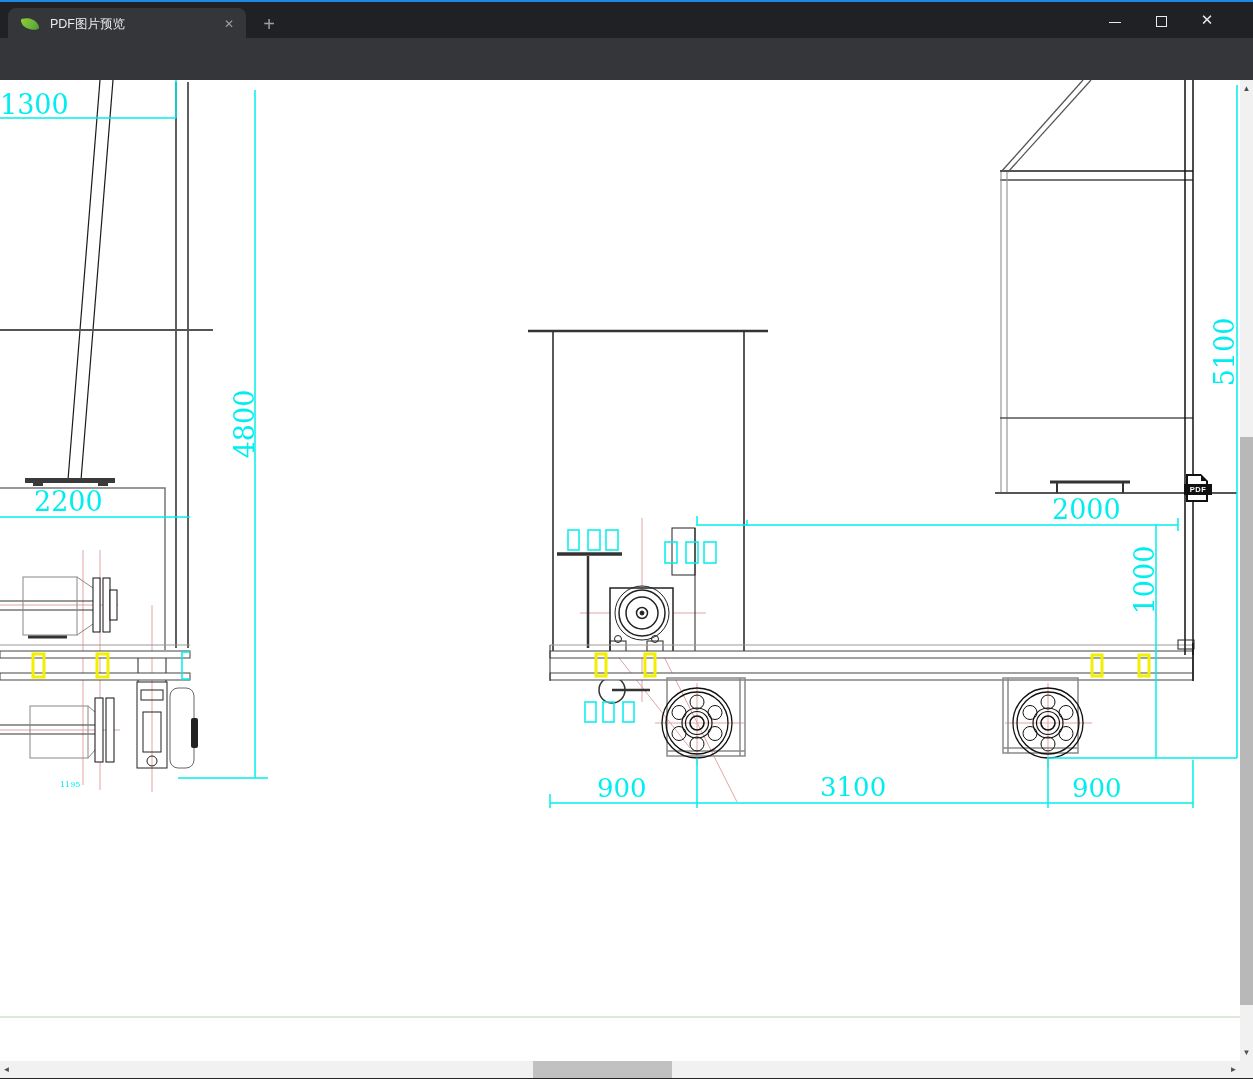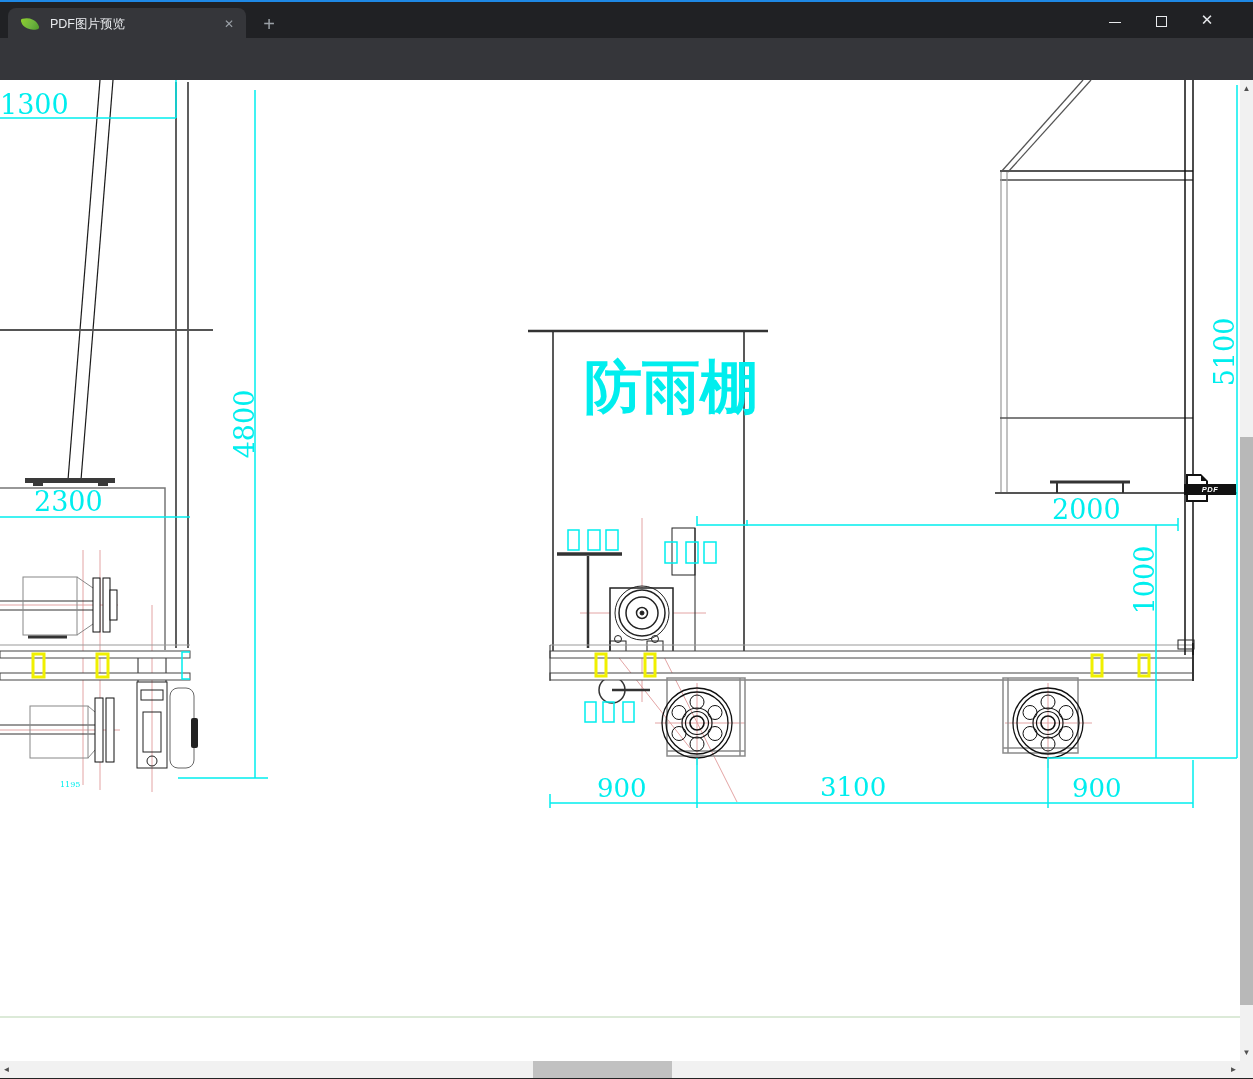--- a/index.html
+++ b/index.html
@@ -63,22 +63,22 @@
   
   #content{left:0;top:80px;width:1240px;height:981px;background:#fff;overflow:hidden;}
   .cad-dim{position:absolute;color:var(--cad-cyan,#00eeee);font-family:"DejaVu Serif",serif;
            font-size:27px;line-height:28px;white-space:nowrap;transform-origin:center;}
   .rot{width:80px;height:28px;text-align:center;transform:rotate(-90deg);}
   #shelter-label{position:absolute;left:584px;top:276px;color:var(--cad-cyan,#00eeee);
                  font-size:58px;font-weight:600;font-family:"DejaVu Sans",sans-serif;line-height:1.1;}
   #dim-1385{position:absolute;left:60px;top:700px;color:var(--cad-cyan,#00eeee);font-size:8px;font-family:"DejaVu Serif",serif;}
   #pdf-float{position:absolute;left:1186px;top:394px;width:22px;height:28px;background:#fff;border:2px solid #111;}
   #pdf-float .fold{position:absolute;right:-2px;top:-2px;width:0;height:0;border-left:7px solid #111;border-top:7px solid #fff;}
-  #pdf-float .band{position:absolute;left:-4px;top:8px;width:52px;height:11px;background:#111;color:#fff;
-                   font-size:7.5px;font-weight:bold;text-align:center;line-height:11px;letter-spacing:.5px;font-style:italic;}
+  #pdf-float .band{position:absolute;left:-4px;top:8px;width:28px;height:11px;background:#111;color:#fff;
+                   font-size:7.5px;font-weight:bold;text-align:center;line-height:11px;letter-spacing:.5px;}
 
   
   #vscroll{left:1240px;top:80px;width:13px;height:981px;background:#f1f1f1;}
   #vthumb{position:absolute;left:0;top:357px;width:13px;height:568px;background:#b8b8b8;}
   #hscroll{left:0;top:1061px;width:1240px;height:17px;background:#f1f1f1;}
   #hthumb{position:absolute;left:533px;top:0;width:139px;height:17px;background:#c1c1c1;}
   #scroll-corner{left:1240px;top:1061px;width:13px;height:17px;background:#f1f1f1;}
   .sarrow{position:absolute;color:#505050;font-size:8px;line-height:17px;width:13px;text-align:center;}
 </style>
 </head>
@@ -369,31 +369,30 @@
           <rect x="704" y="462" width="12" height="21"></rect>
         <rect x="585" y="622" width="11" height="20"></rect>
           <rect x="603" y="622" width="11" height="20"></rect>
           <rect x="623" y="622" width="11" height="20"></rect>
       </g>
 
       <line x1="0" y1="937" x2="1240" y2="937" stroke="#dcead8" stroke-width="2"></line>
     </svg>
 
     <div class="cad-dim" style="left:0;top:11px">1300</div>
-    <div class="cad-dim" style="left:34px;top:408px">2300</div>
+    <div class="cad-dim" style="left:34px;top:408px">2200</div>
     <div class="cad-dim rot" style="left:205px;top:330px">4800</div>
     <div class="cad-dim rot" style="left:1185px;top:258px">5100</div>
     <div class="cad-dim" style="left:1052px;top:416px">2000</div>
     <div class="cad-dim rot" style="left:1105px;top:486px">1000</div>
     <div class="cad-dim" style="left:597px;top:694px;font-size:26px">900</div>
     <div class="cad-dim" style="left:820px;top:693px;font-size:26px">3100</div>
     <div class="cad-dim" style="left:1072px;top:694px;font-size:26px">900</div>
     <div id="dim-1385">1195</div>
 
-    <div id="shelter-label">防雨棚</div>
 
     <div id="pdf-float">
       <span class="fold"></span>
       <span class="band">PDF</span>
     </div>
   </div>
 
   <div class="abs" id="vscroll">
     <span class="sarrow" style="top:0">▲</span>
     <div id="vthumb"></div>

